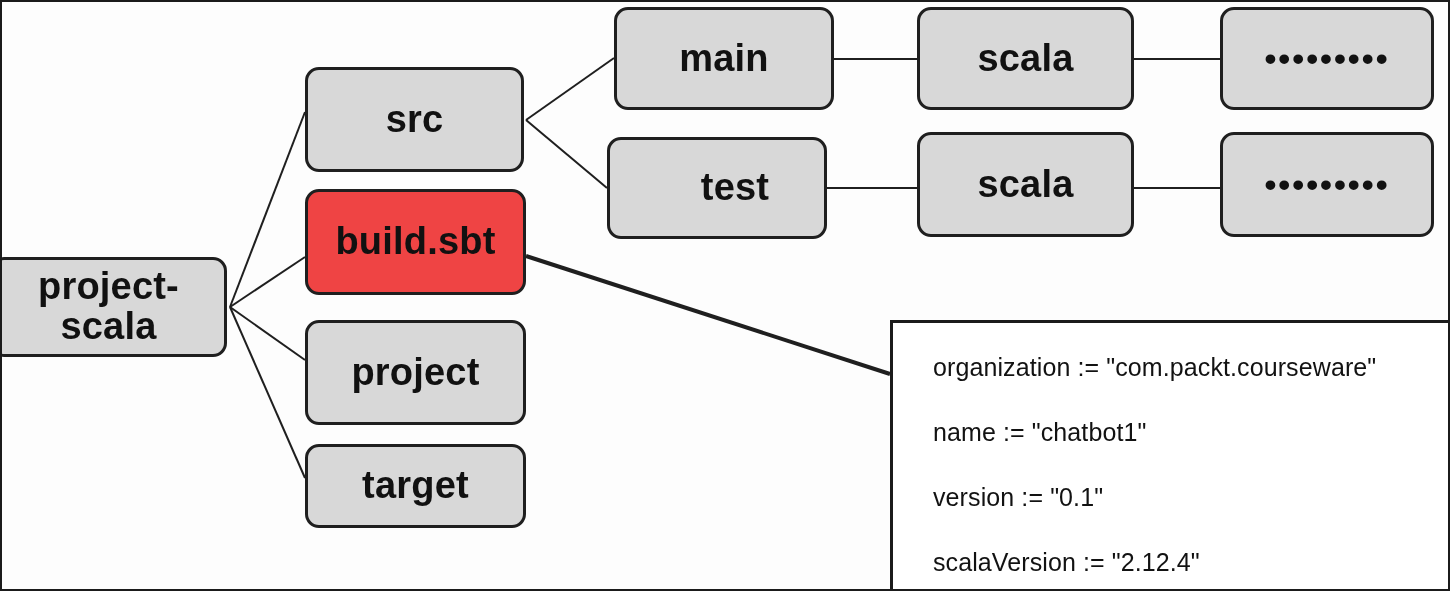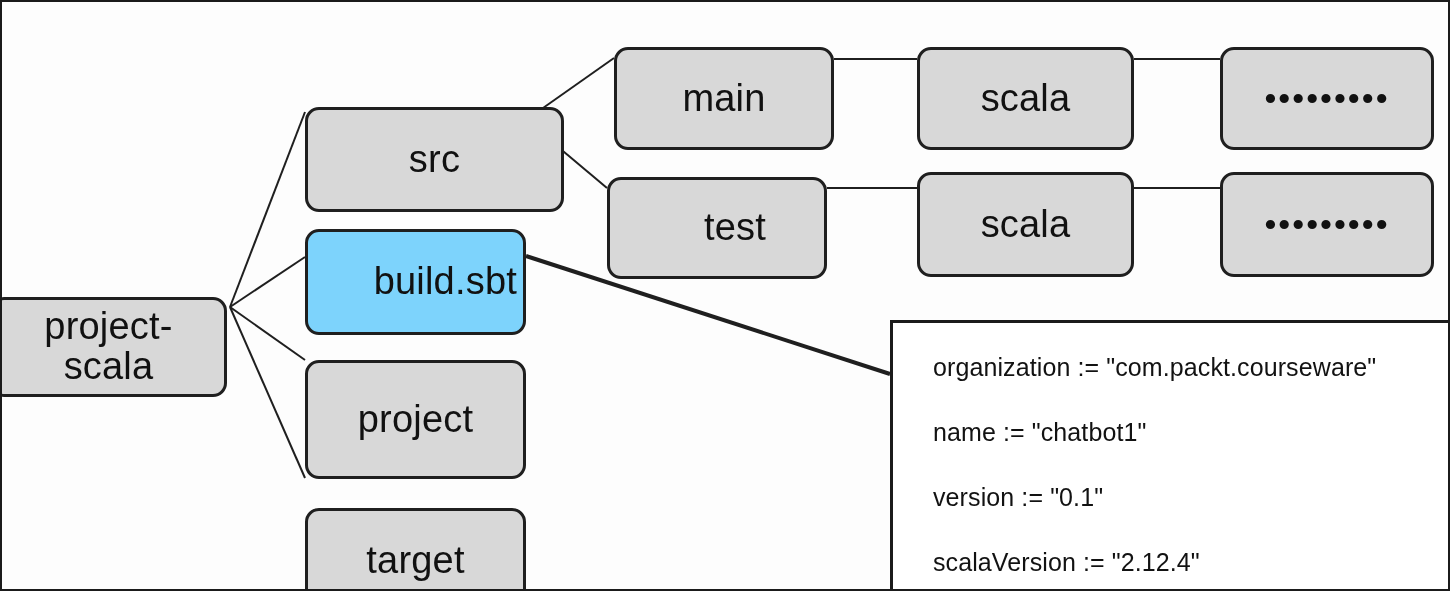--- a/index.html
+++ b/index.html
@@ -30,29 +30,27 @@
     box-sizing: border-box;
     border: 3px solid #1f1f1f;
     border-radius: 14px;
     background: #d8d8d8;
     display: flex;
     align-items: center;
     justify-content: center;
     text-align: center;
     color: #111111;
     font-size: 38px;
-    font-weight: 400;
+    font-weight: 700;
     letter-spacing: 0.2px;
     line-height: 1.05;
     z-index: 2;
-    margin-top: 40px;
   }
   .node.highlight {
-    background: #7dd3fc;
-    justify-content: flex-end;
+    background: #ef4444;
   }
   .node .label {
     display: block;
     padding: 0 6px;
     white-space: pre-line;
   }
   .node.dots .label {
     font-size: 34px;
     letter-spacing: 2px;
   }
@@ -91,30 +89,30 @@
       <line x1="1132" y1="57" x2="1218" y2="57" stroke="#1f1f1f" stroke-width="2" stroke-linecap="butt"></line>
       <line x1="1132" y1="186" x2="1218" y2="186" stroke="#1f1f1f" stroke-width="2" stroke-linecap="butt"></line>
       <line x1="524" y1="254" x2="888" y2="372" stroke="#1f1f1f" stroke-width="4" stroke-linecap="butt"></line>
     </svg>
 
   <div id="nodes-layer">
       <div class="node" style="left: -12px; top: 255px; width: 237px; height: 100px;">
         <span class="label">project-
 scala</span>
       </div>
-      <div class="node" style="left: 303px; top: 65px; width: 259px; height: 105px;">
+      <div class="node" style="left: 303px; top: 65px; width: 219px; height: 105px;">
         <span class="label">src</span>
       </div>
       <div class="node highlight" style="left: 303px; top: 187px; width: 221px; height: 106px;">
         <span class="label">build.sbt</span>
       </div>
-      <div class="node" style="left: 303px; top: 318px; width: 221px; height: 119px;">
+      <div class="node" style="left: 303px; top: 318px; width: 221px; height: 105px;">
         <span class="label">project</span>
       </div>
-      <div class="node" style="left: 303px; top: 466px; width: 221px; height: 106px;">
+      <div class="node" style="left: 303px; top: 442px; width: 221px; height: 84px;">
         <span class="label">target</span>
       </div>
       <div class="node" style="left: 612px; top: 5px; width: 220px; height: 103px;">
         <span class="label">main</span>
       </div>
       <div class="node" style="left: 605px; top: 135px; width: 220px; height: 102px; padding-left: 36px;">
         <span class="label">test</span>
       </div>
       <div class="node" style="left: 915px; top: 5px; width: 217px; height: 103px;">
         <span class="label">scala</span>

